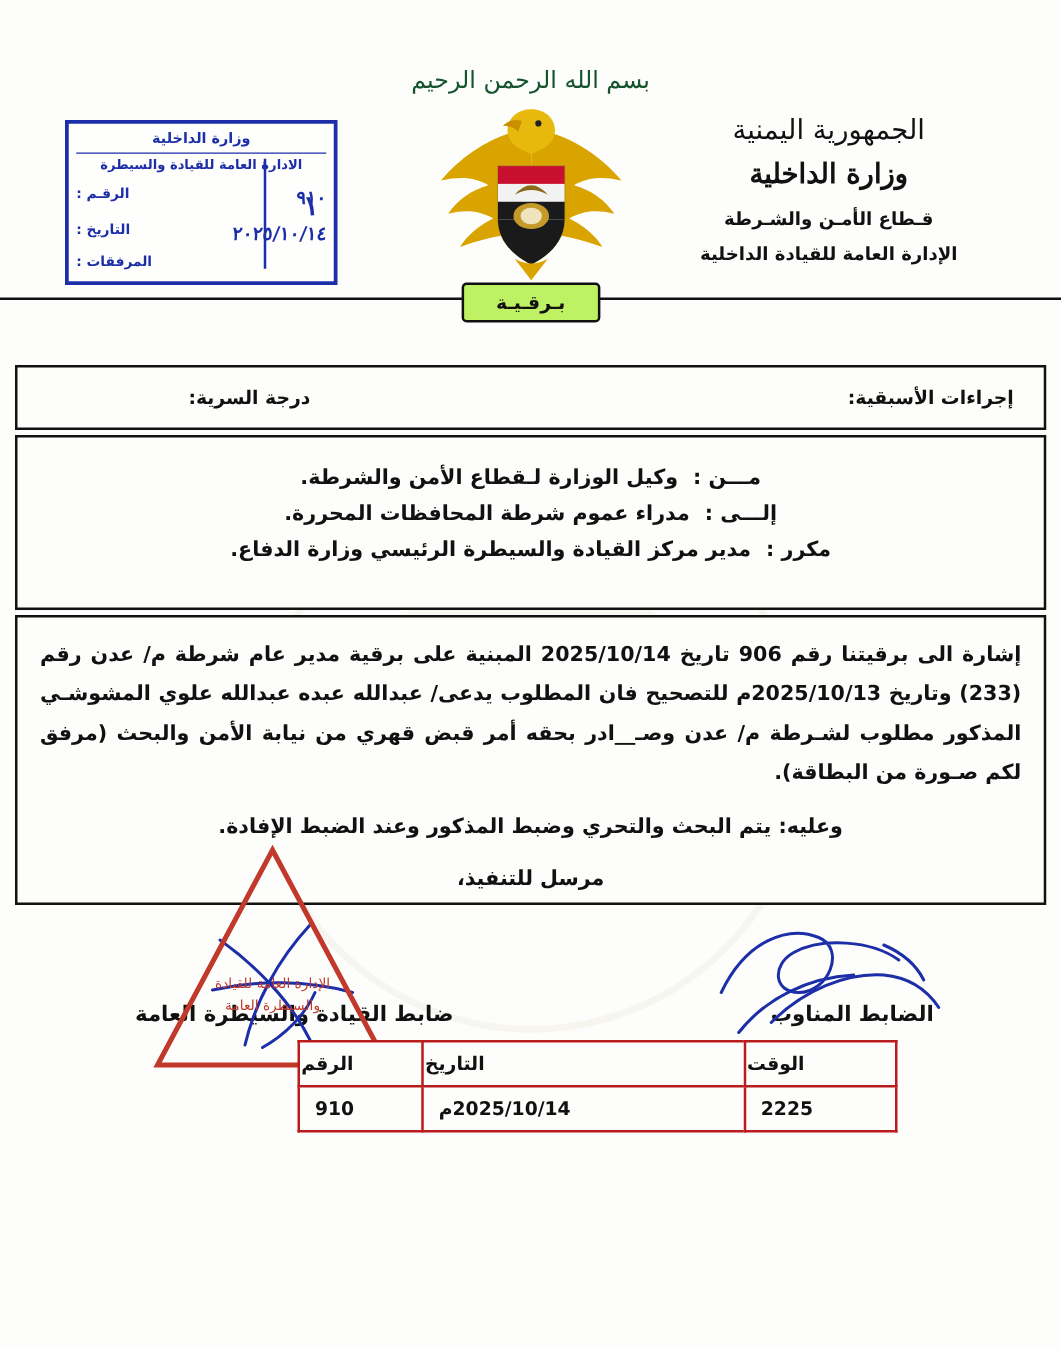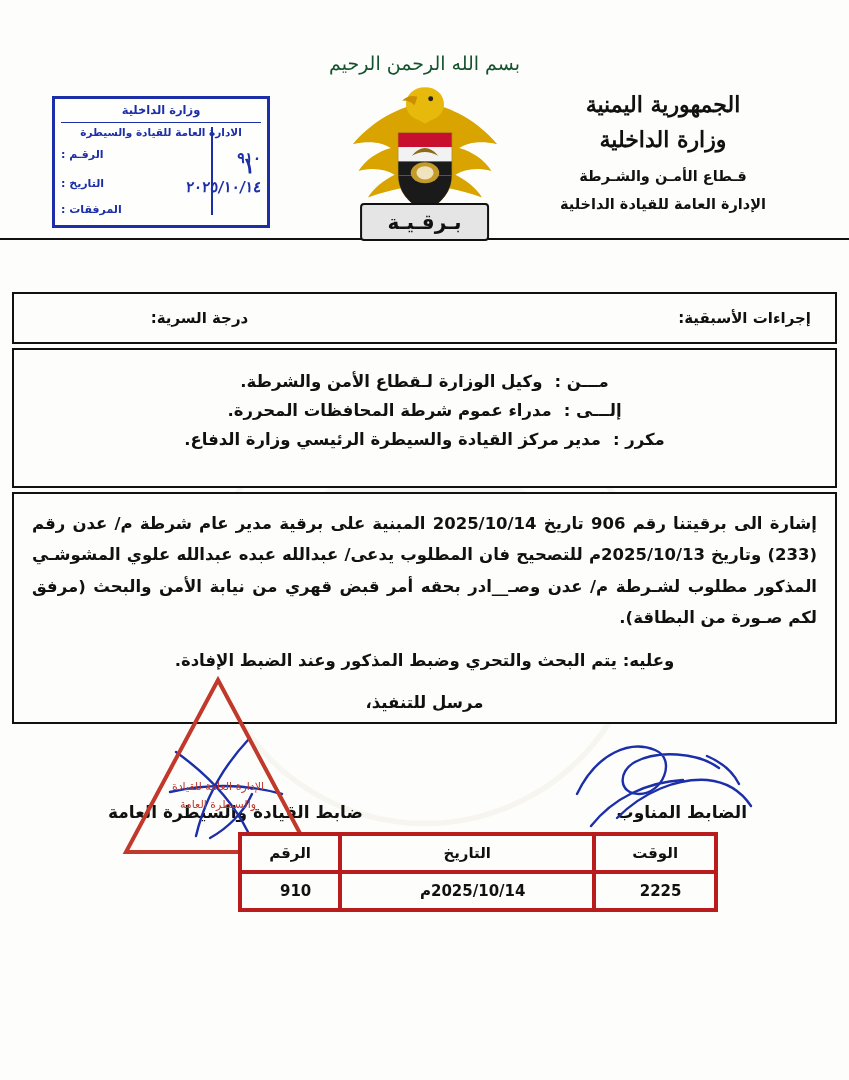--- a/index.html
+++ b/index.html
@@ -64,21 +64,21 @@
     position: absolute;
     top: 88px;
     right: 36px;
     width: 300px;
     text-align: center;
     line-height: 1.5;
   }
   .ministry-line1 {
     font-family: "DejaVu Serif", "Liberation Serif", serif;
     font-size: 22px;
-    font-weight: bold;
+    font-weight: normal;
     letter-spacing: 1px;
   }
   .ministry-line2 {
     font-family: "DejaVu Serif", "Liberation Serif", serif;
     font-size: 22px;
     font-weight: bold;
     letter-spacing: 1px;
     margin-top: 2px;
   }
   .ministry-line3 {
@@ -157,28 +157,28 @@
     position: absolute;
     left: 0;
     right: 0;
     top: 238px;
     border-top: 2px solid #111;
   }
 
   
   .telegram-chip {
     position: absolute;
-    top: 222px;
+    top: 242px;
     left: 50%;
     transform: translate(-50%, -50%);
-    background: #e5e5e5;
+    background: #bef264;
     border: 2px solid #111;
     border-radius: 4px;
     padding: 5px 26px;
-    font-size: 20px;
+    font-size: 15px;
     font-weight: bold;
     letter-spacing: 4px;
   }
 
   
   .box {
     position: absolute;
     left: 12px;
     right: 12px;
     border: 2px solid #111;
@@ -272,22 +272,22 @@
 
   
   .tbl {
     position: absolute;
     top: 832px;
     left: 238px;
     width: 480px;
     border-collapse: collapse;
   }
   .tbl th, .tbl td {
-    border: 4px solid #b91c1c;
-    text-align: center;
+    border: 2px solid #b91c1c;
+    text-align: left;
     font-size: 15px;
     font-weight: bold;
     height: 32px;
   }
   .tbl th { background: #fdfdfb; }
   .tbl td { font-size: 15px; padding-left: 12px; }
 
   
   .tri-stamp {
     position: absolute;

